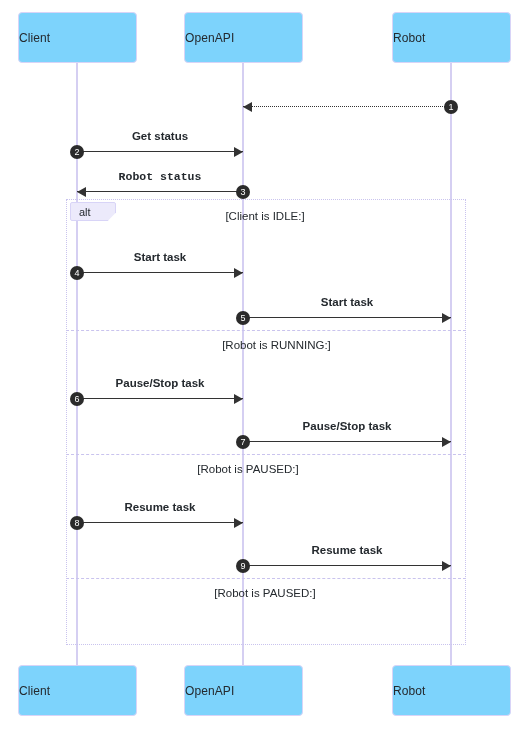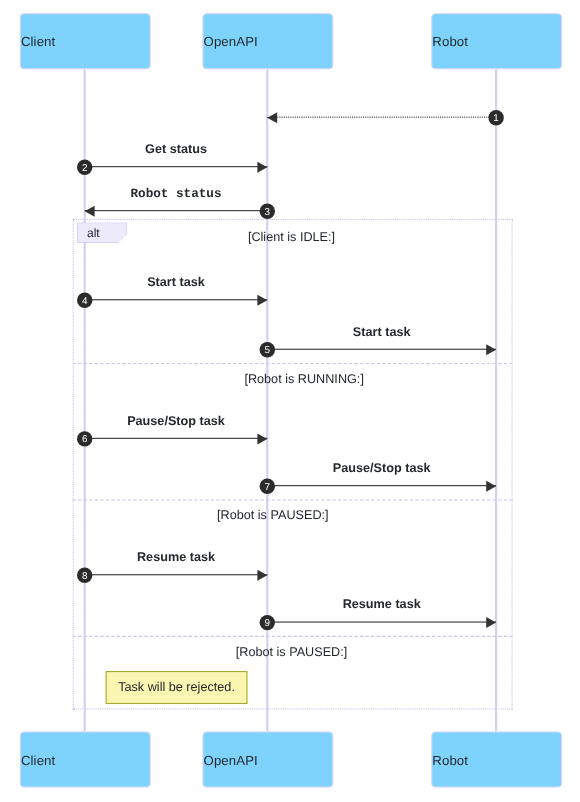--- a/index.html
+++ b/index.html
@@ -167,23 +167,20 @@
     <div class="msg-label" style="left: 347px; top: 421px;">Pause/Stop task</div>
     <div class="badge" style="left: 243px; top: 442px;">7</div>
     <div class="msg-line" style="left: 77px; top: 522px; width: 166px;"></div>
     <div class="arrowhead right" style="top: 518px; left: 234px;"></div>
     <div class="msg-label" style="left: 160px; top: 502px;">Resume task</div>
     <div class="badge" style="left: 77px; top: 523px;">8</div>
     <div class="msg-line" style="left: 243px; top: 565px; width: 208px;"></div>
     <div class="arrowhead right" style="top: 561px; left: 442px;"></div>
     <div class="msg-label" style="left: 347px; top: 545px;">Resume task</div>
     <div class="badge" style="left: 243px; top: 566px;">9</div>
-    <div class="note" style="left: 96px; top: 610px; width: 129px; height: 30px;">
-      <span>Task will be rejected.</span>
-    </div>
     <div class="participant" style="left: 18px; top: 12px; width: 119px;">
       <span>Client</span>
     </div>
     <div class="participant" style="left: 18px; top: 665px; width: 119px;">
       <span>Client</span>
     </div>
     <div class="participant" style="left: 184px; top: 12px; width: 119px;">
       <span>OpenAPI</span>
     </div>
     <div class="participant" style="left: 184px; top: 665px; width: 119px;">

